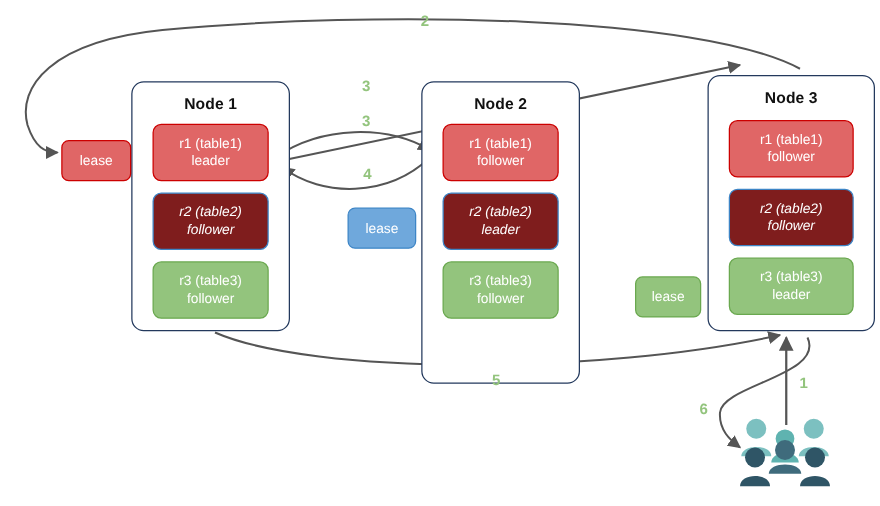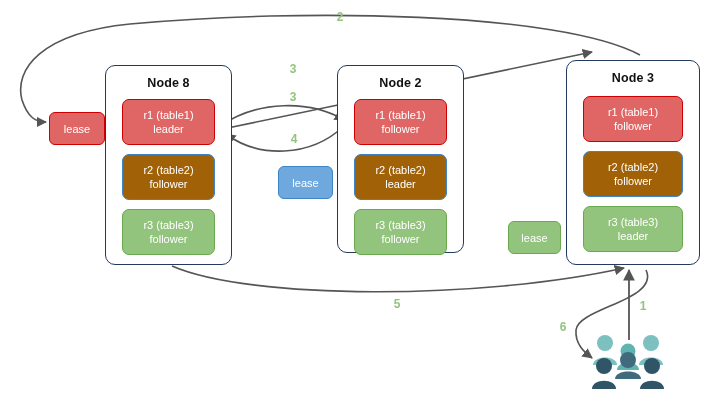--- a/index.html
+++ b/index.html
@@ -50,21 +50,21 @@
     display: flex;
     flex-direction: column;
     align-items: center;
     justify-content: center;
     color: #ffffff;
     font-size: 11px;
     line-height: 14px;
   }
   .replica .ln { display: block; }
   .rep-red   { background: #e06666; border: 1.6px solid #cc0000; }
-  .rep-blue  { background: #a16207; border: 1.6px solid #3d85c6; }
+  .rep-blue  { background: #7f1d1d; border: 1.6px solid #3d85c6; font-style: italic; }
   .rep-green { background: #93c47d; border: 1.6px solid #6aa84f; }
 
   .lease {
     position: absolute;
     box-sizing: border-box;
     border-radius: 6px;
     display: flex;
     align-items: center;
     justify-content: center;
     color: #ffffff;
@@ -112,36 +112,36 @@
     <path d="M 344 126 C 310 158, 258 158, 226 134" fill="none" stroke="#555555" stroke-width="1.6" marker-end="url(#ah)"></path>
 
     <path d="M 172 266 C 250 300, 480 300, 624 268" fill="none" stroke="#555555" stroke-width="1.6" marker-end="url(#ah)"></path>
 
     <path d="M 629 340 L 629 270" fill="none" stroke="#555555" stroke-width="1.8" marker-end="url(#ah)"></path>
 
     <path d="M 646 270 C 660 300, 578 308, 576 330 C 575 344, 584 352, 592 358" fill="none" stroke="#555555" stroke-width="1.6" marker-end="url(#ah)"></path>
   </svg>
 
   <div class="node" style="left:105px; top:65px; width:127px; height:200px;">
-    <div class="node-title">Node 8</div>
+    <div class="node-title">Node 1</div>
     <div class="replica rep-red" style="top:33px;">
       <span class="ln">r1 (table1)</span>
       <span class="ln">leader</span>
     </div>
     <div class="replica rep-blue" style="top:88px;">
       <span class="ln">r2 (table2)</span>
       <span class="ln">follower</span>
     </div>
     <div class="replica rep-green" style="top:143px;">
       <span class="ln">r3 (table3)</span>
       <span class="ln">follower</span>
     </div>
   </div>
 
-  <div class="node" style="left:337px; top:65px; width:127px; height:188px;">
+  <div class="node" style="left:337px; top:65px; width:127px; height:242px;">
     <div class="node-title">Node 2</div>
     <div class="replica rep-red" style="top:33px;">
       <span class="ln">r1 (table1)</span>
       <span class="ln">follower</span>
     </div>
     <div class="replica rep-blue" style="top:88px;">
       <span class="ln">r2 (table2)</span>
       <span class="ln">leader</span>
     </div>
     <div class="replica rep-green" style="top:143px;">

